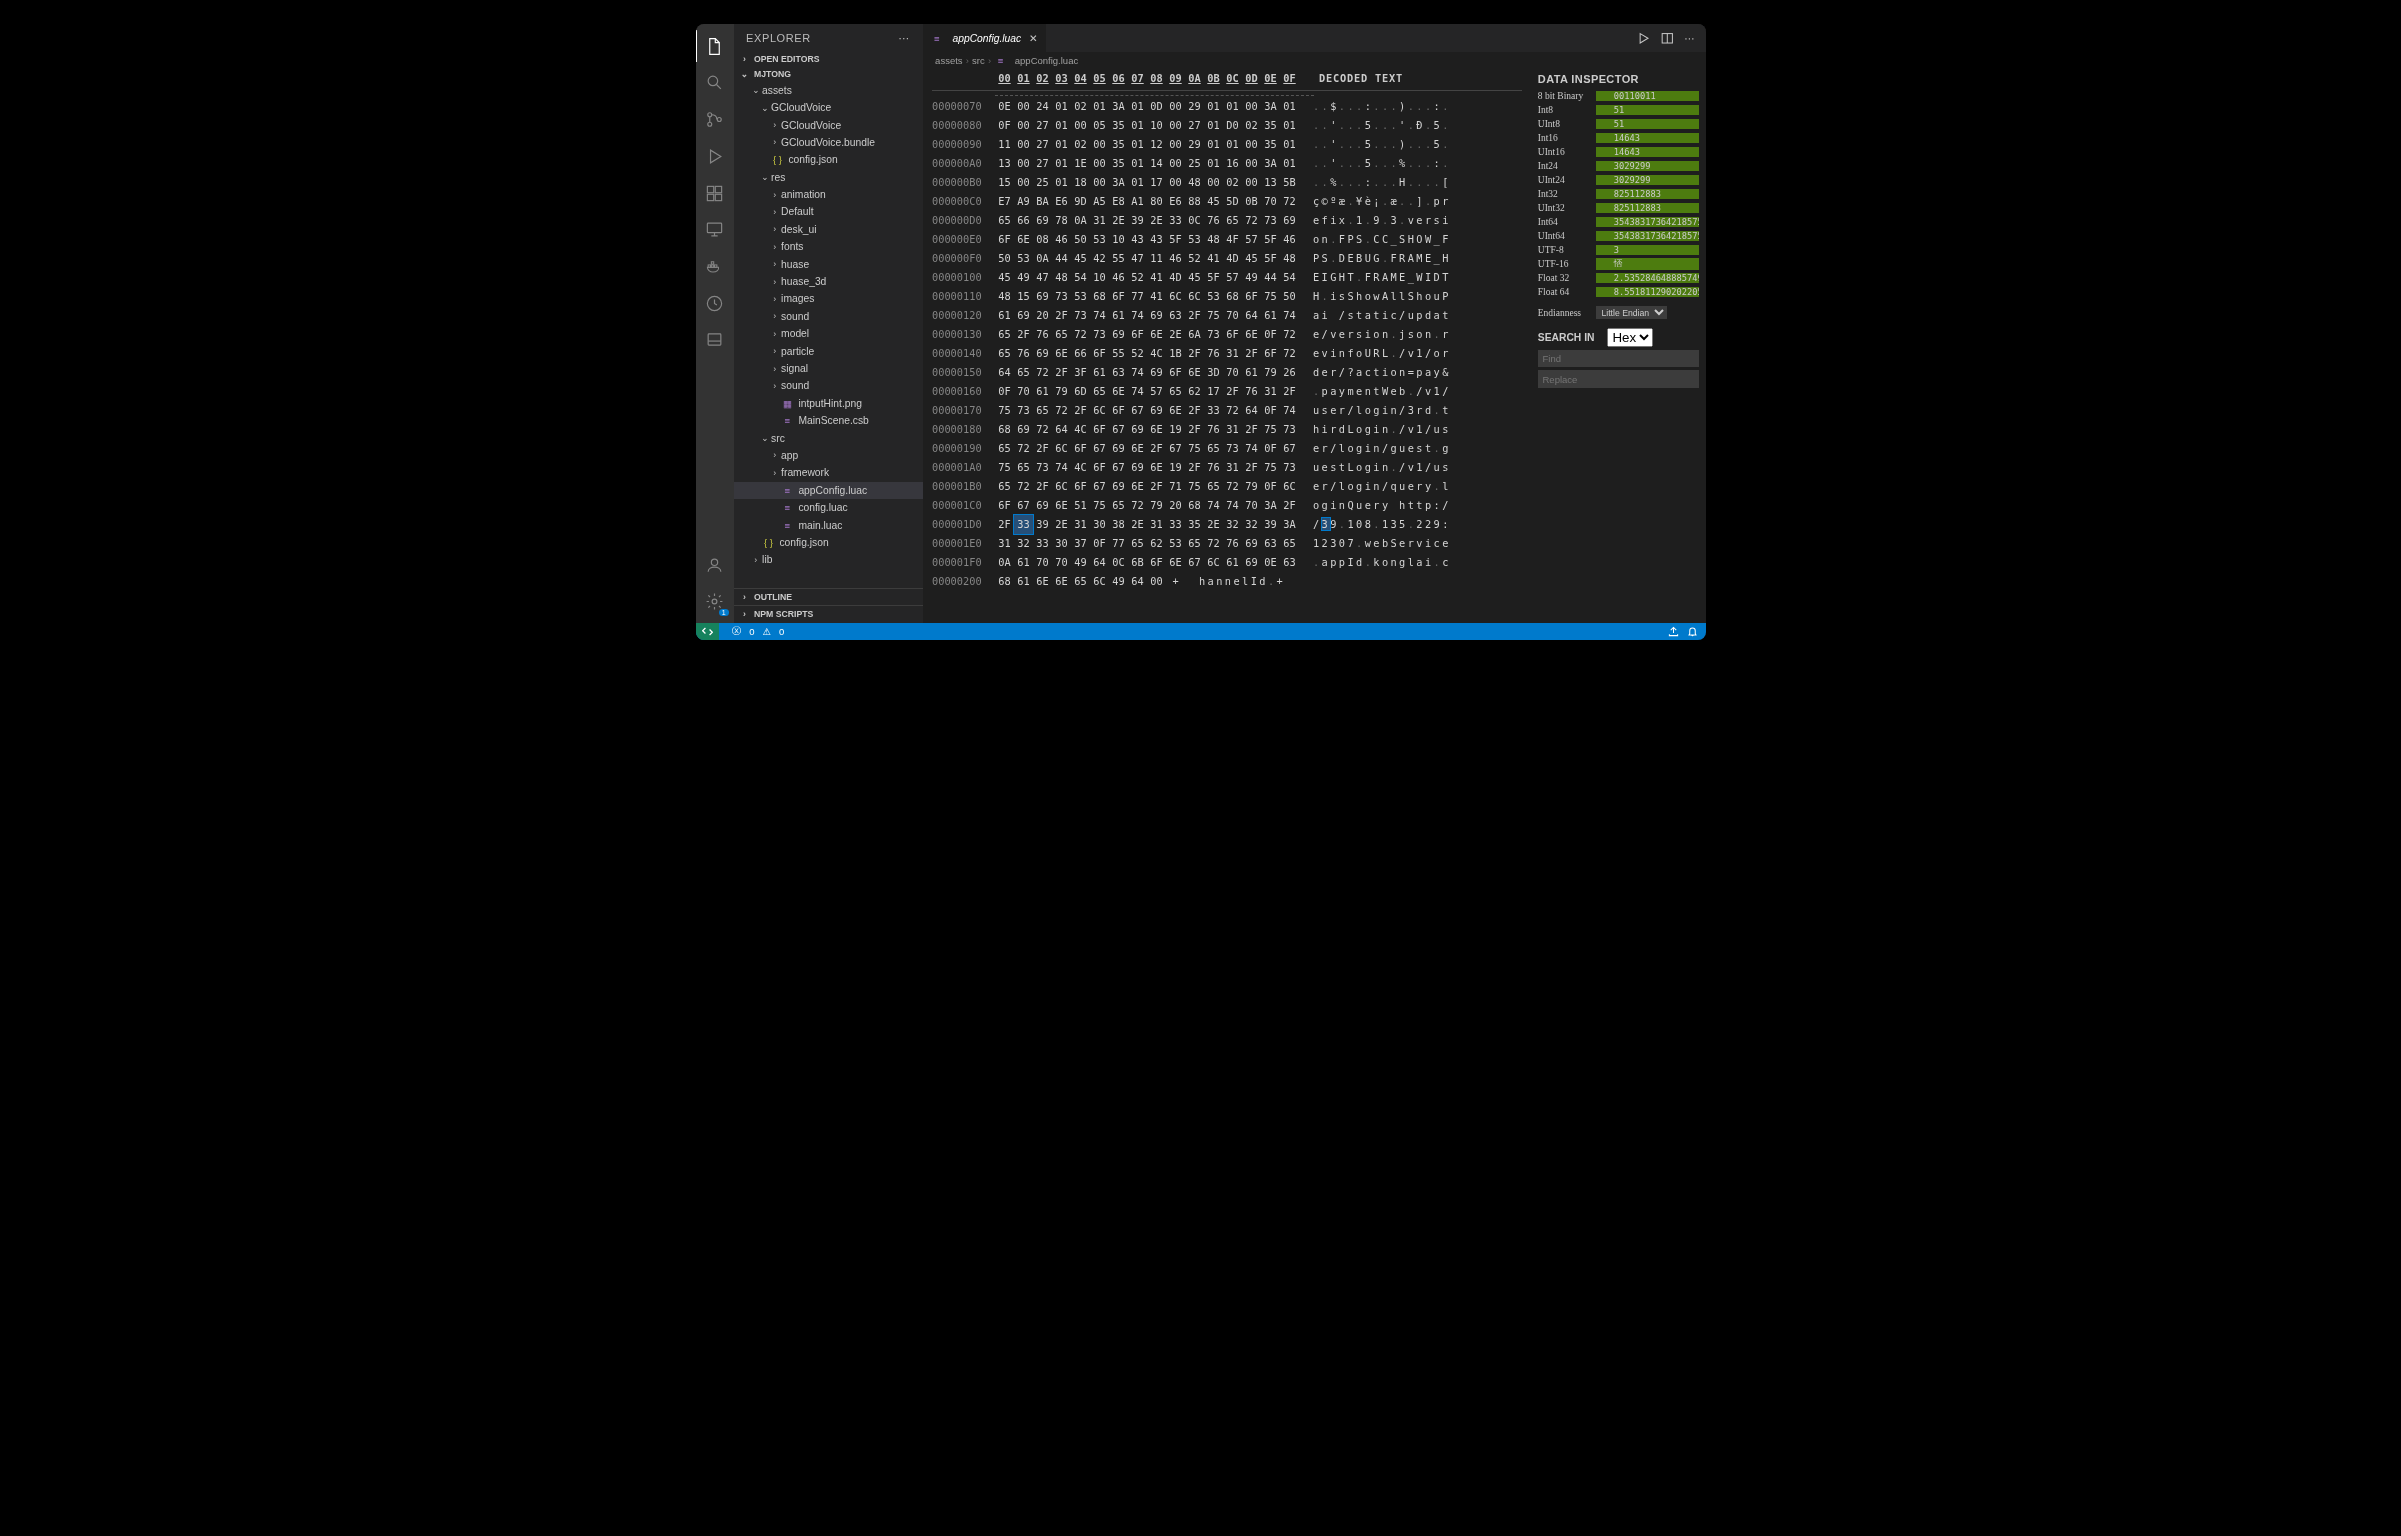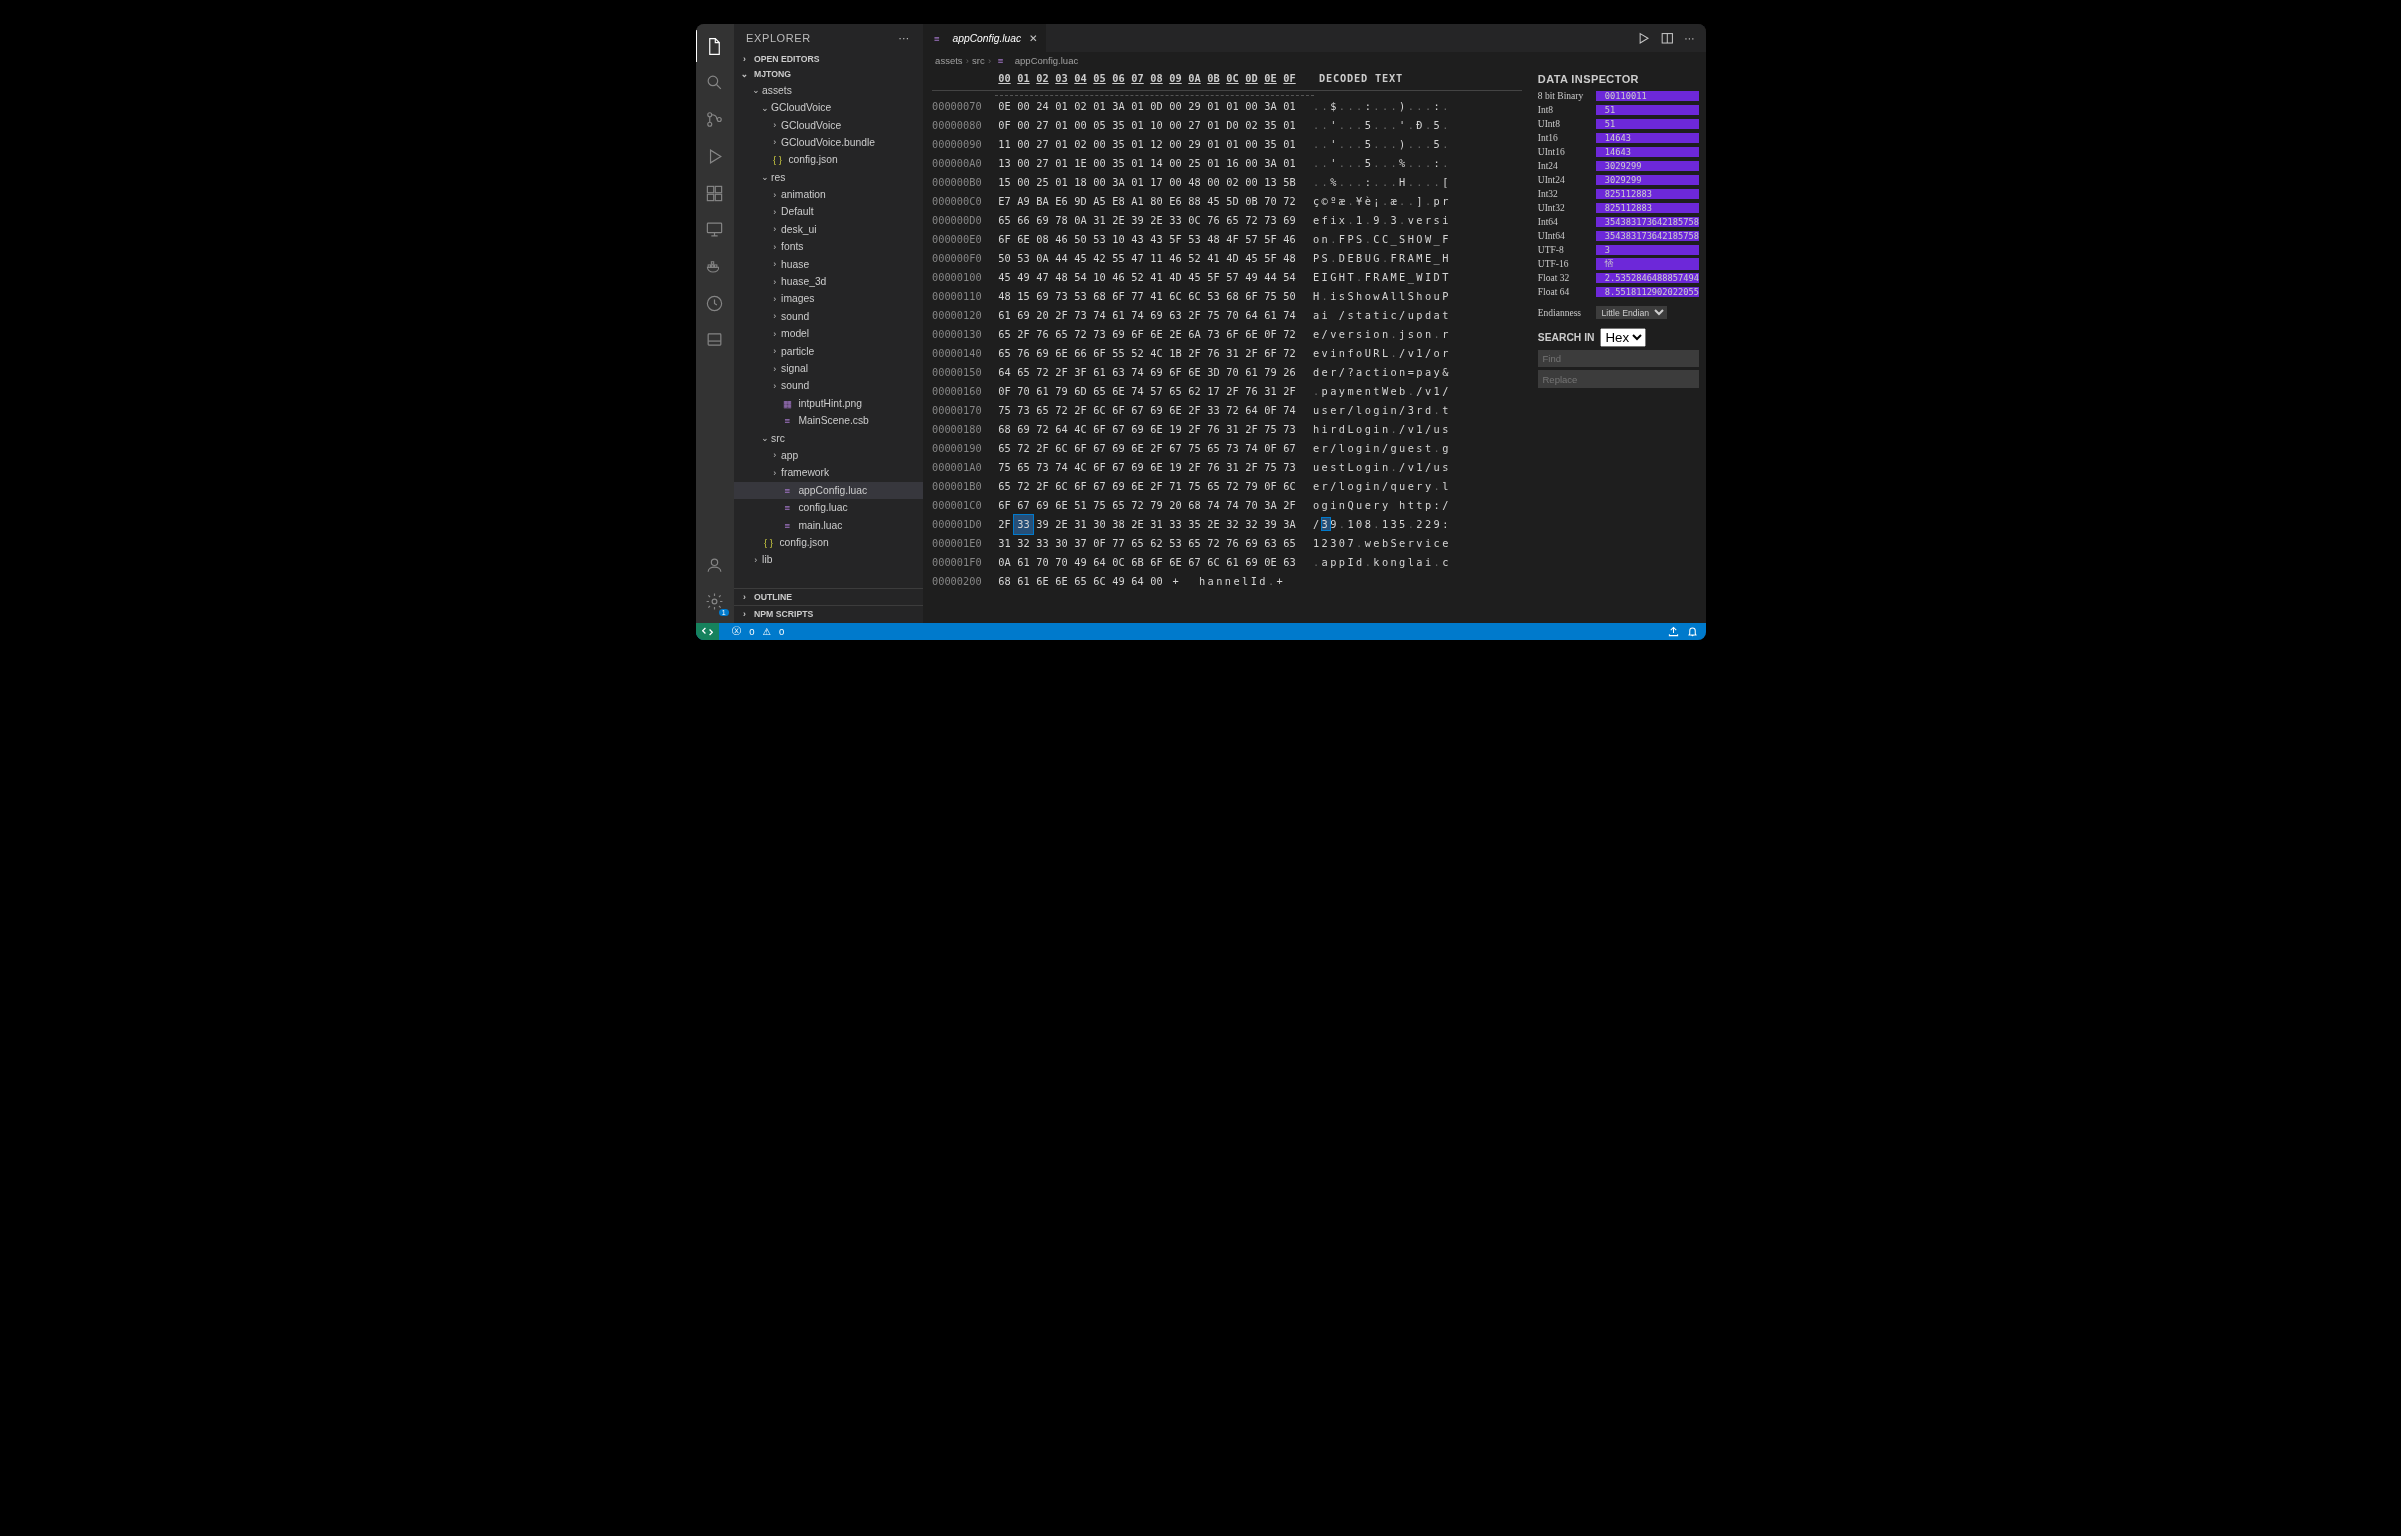--- a/index.html
+++ b/index.html
@@ -51,24 +51,24 @@
   .hr-bytes span { width: 19px; text-align: center; color: #d4d4d4; }
   .hr-bytes span.hl { background: #264f78; outline: 0.8px solid #007acc; }
   .hr-text { margin-left: 14px; letter-spacing: 2.4px; color: #d4d4d4; white-space: pre; }
   .hr-text .dim { color: #6a6a6a; }
   .hr-text .hl { background: #264f78; outline: 0.8px solid #007acc; }
   .top-dash { height: 1.6px; border-bottom: 0.8px dashed #555; margin: 3.2px 0 1.6px 63px; width: 319px; }
   .inspector { width: 174px; background: #1e1e1e; padding: 0 6.3px 6.3px; overflow: auto; font-size: 9.5px; }
   .insp-title { font-weight: 700; color: #ccc; letter-spacing: 0.4px; padding: 3.2px 0 4.7px; font-size: 11px; }
   .insp-row { display: flex; height: 14px; align-items: center; }
   .insp-row .k { width: 58px; color: #ccc; font-family: Liberation Serif, serif; }
-  .insp-row .v { flex: 1; background: #6d28d9; padding: 0 9px; color: #ccc; font-family: 'SF Mono', Menlo, Consolas, monospace; font-size: 8.7px; overflow: hidden; white-space: nowrap; }
+  .insp-row .v { flex: 1; background: #4d7c0f; padding: 0 18px; color: #ccc; font-family: 'SF Mono', Menlo, Consolas, monospace; font-size: 8.7px; overflow: hidden; white-space: nowrap; }
   .insp-sep { height: 6.3px; }
   .insp-row select { background: #3c3c3c; color: #ccc; border: none; font-size: 8.7px; padding: 0.8px 1.6px; }
-  .search-title { font-weight: 700; color: #ccc; padding: 8px 0 3.2px; font-size: 10.3px; display: flex; align-items: center; gap: 6px; }
+  .search-title { font-weight: 700; color: #ccc; padding: 8px 0 3.2px; font-size: 10.3px; display: flex; align-items: center; gap: 13px; }
   .search-input { width: 100%; background: #3c3c3c; border: none; color: #ccc; padding: 3.2px 4.7px; margin-bottom: 3.2px; font-size: 9.5px; }
   .statusbar { height: 17.4px; background: #007acc; display: flex; align-items: center; padding: 0 8px; color: #fff; font-size: 9.5px; gap: 8px; }
   .statusbar .sb-left { display: flex; align-items: center; gap: 8px; }
   .statusbar .sb-remote { background: #16825d; margin: 0 4.7px 0 -8px; padding: 0 6.3px; height: 17.4px; display: flex; align-items: center; }
   .statusbar .sb-spacer { flex: 1; }
   svg { display: block; }
   .badge { position: absolute; bottom: 1.6px; right: 4.7px; background: #007acc; color: #fff; border-radius: 6.3px; font-size: 7px; padding: 0 3.2px; }
 </style>
 </head>
 <body>

